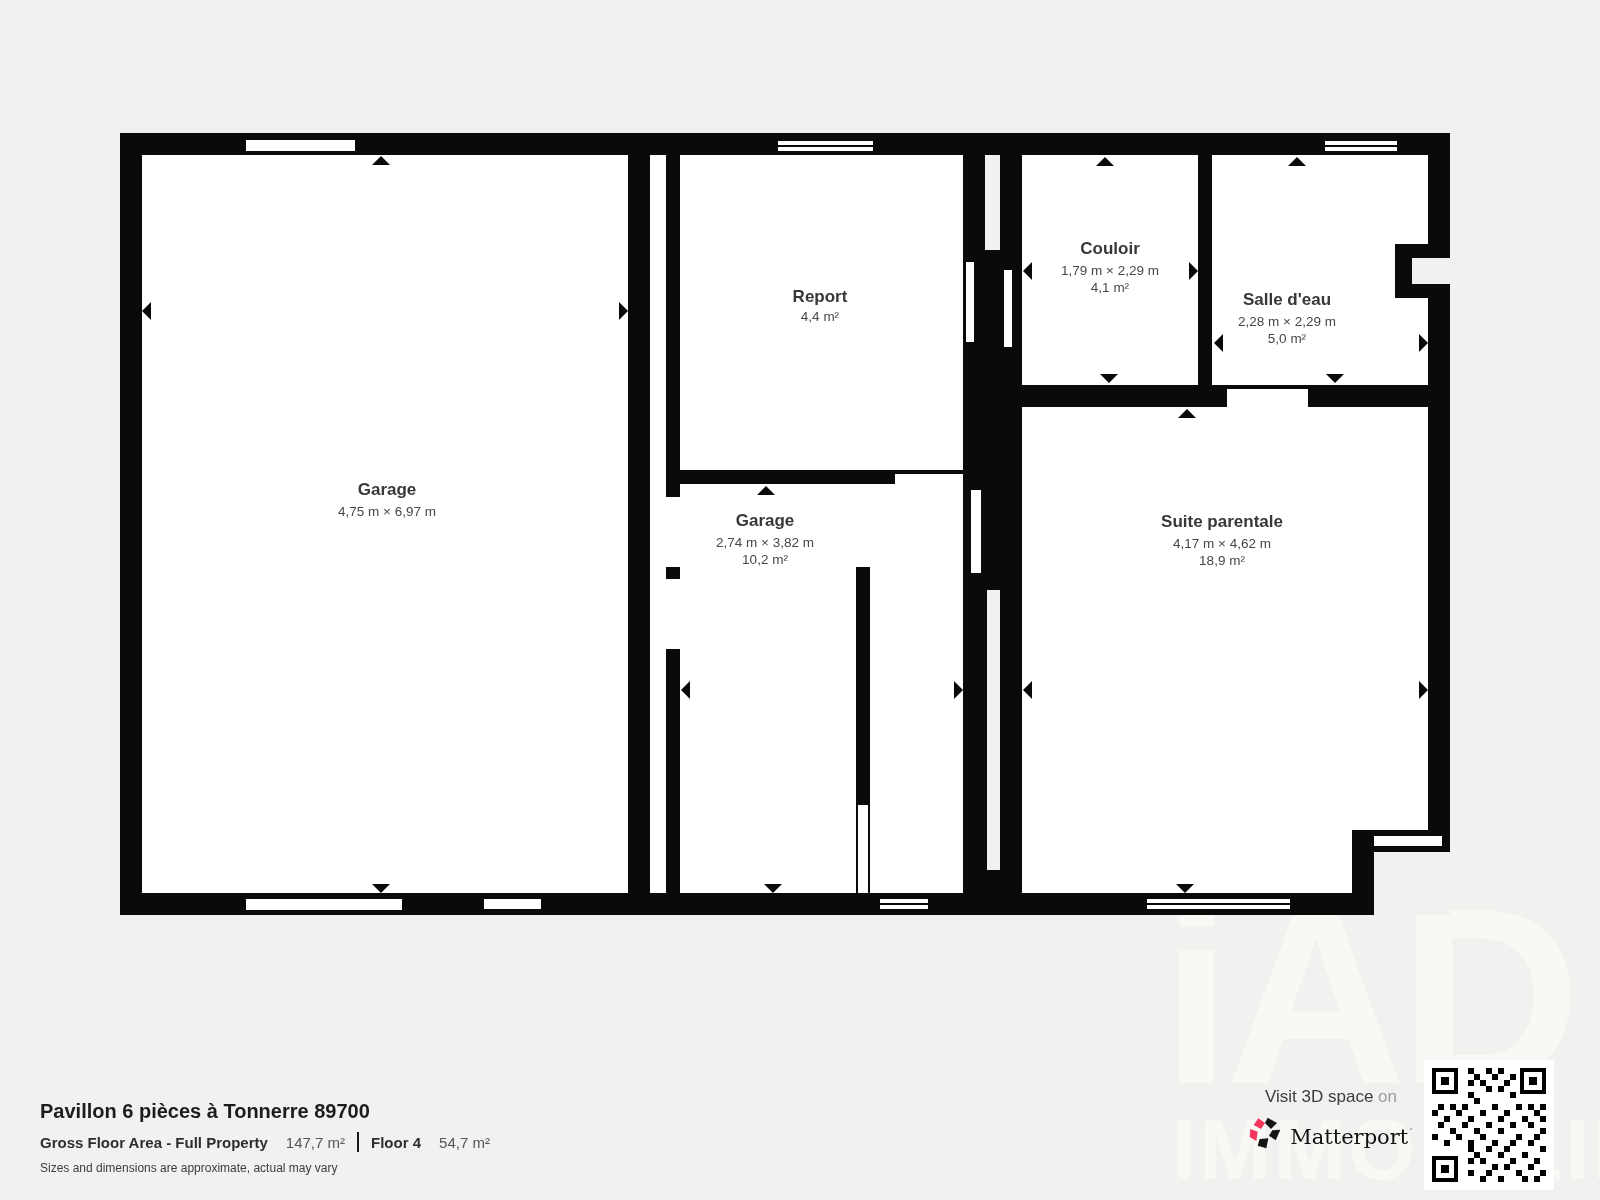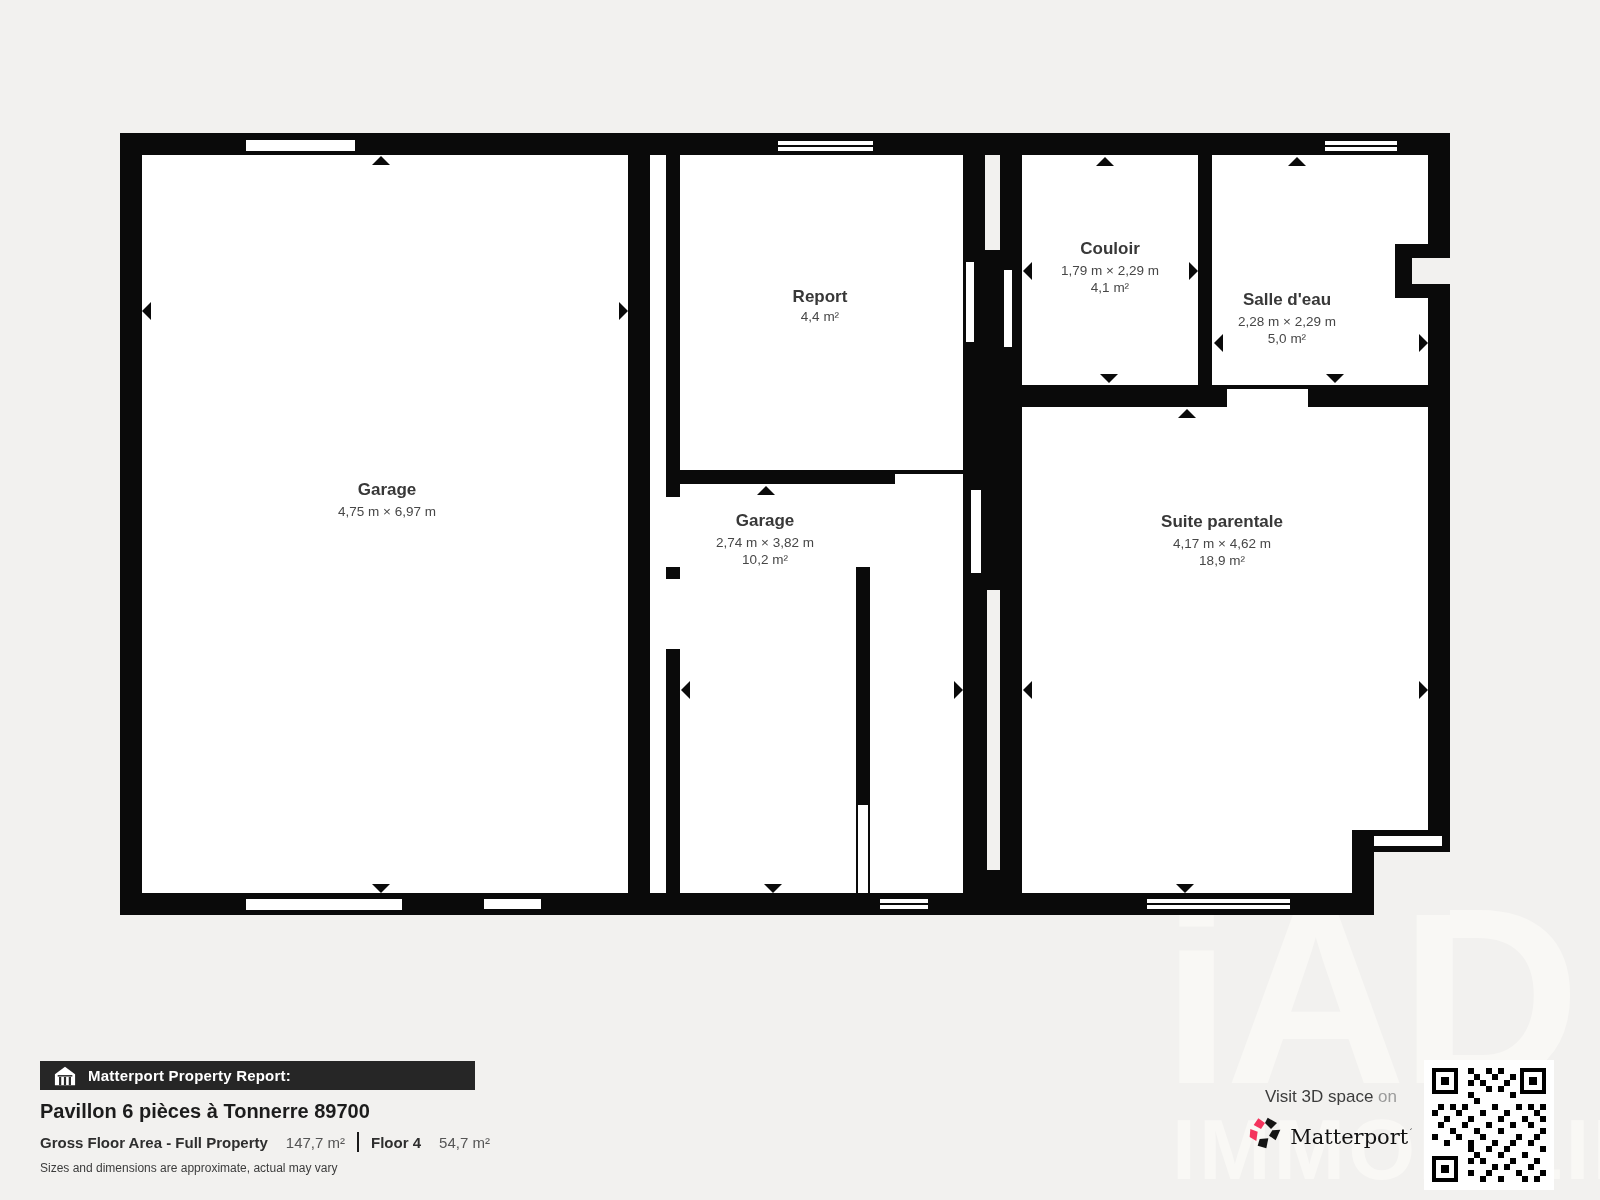--- a/index.html
+++ b/index.html
@@ -166,32 +166,20 @@
       <div class="rdims">2,74 m × 3,82 m</div>
       <div class="rarea">10,2 m²</div>
     </div>
     <div class="rlabel" style="left:1222px;top:512px;">
       <div class="rname">Suite parentale</div>
       <div class="rdims">4,17 m × 4,62 m</div>
       <div class="rarea">18,9 m²</div>
     </div>
   </div>
 
-  <div class="report-bar">
-    <span class="bicon">
-      <svg width="22" height="22" viewBox="0 0 24 24">
-        <path d="M12 2 L23 10 V22 H1 V10 Z" fill="#ffffff"></path>
-        <rect x="5.5" y="13" width="2.4" height="9" fill="#262626"></rect>
-        <rect x="10.8" y="13" width="2.4" height="9" fill="#262626"></rect>
-        <rect x="16.1" y="13" width="2.4" height="9" fill="#262626"></rect>
-        <rect x="4" y="11" width="16" height="1.6" fill="#262626"></rect>
-      </svg>
-    </span>
-    <span class="btxt">Matterport Property Report:</span>
-  </div>
   <div class="report-title">Pavillon 6 pièces à Tonnerre 89700</div>
   <div class="report-stats">
     <span class="lbl">Gross Floor Area - Full Property</span>
     <span class="val">147,7 m²</span>
     <span class="sep"></span>
     <span class="lbl">Floor 4</span>
     <span class="val">54,7 m²</span>
   </div>
   <div class="report-note">Sizes and dimensions are approximate, actual may vary</div>
 

